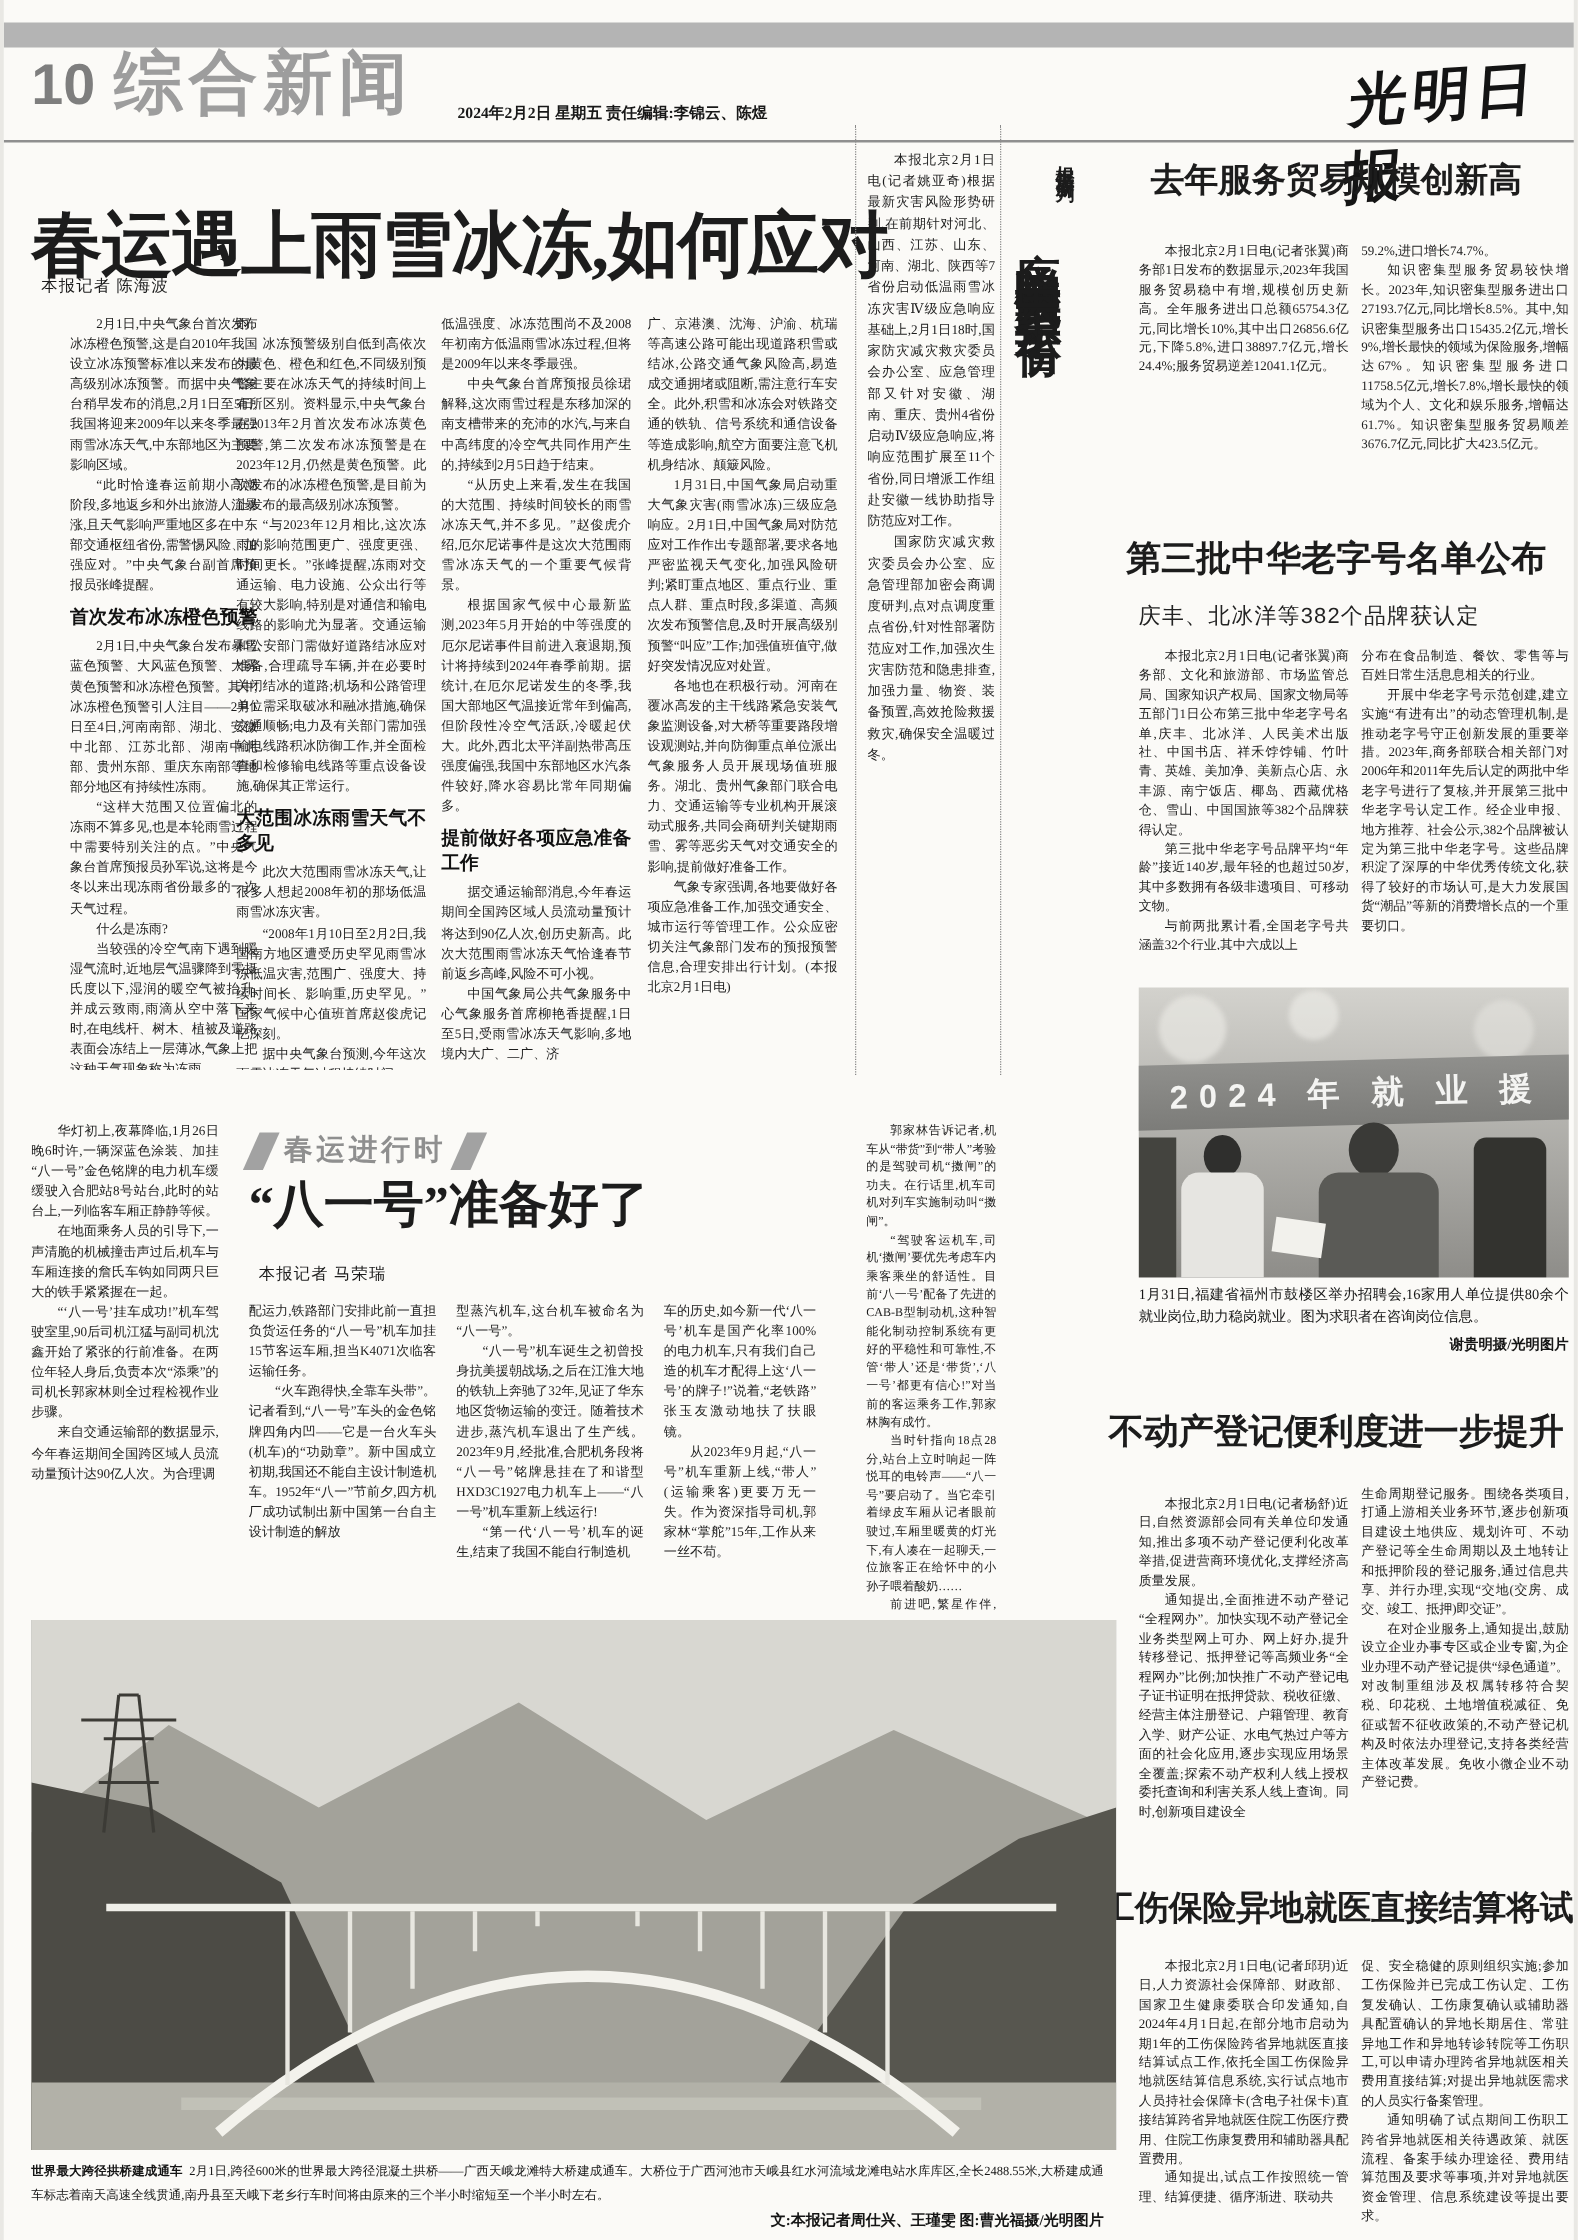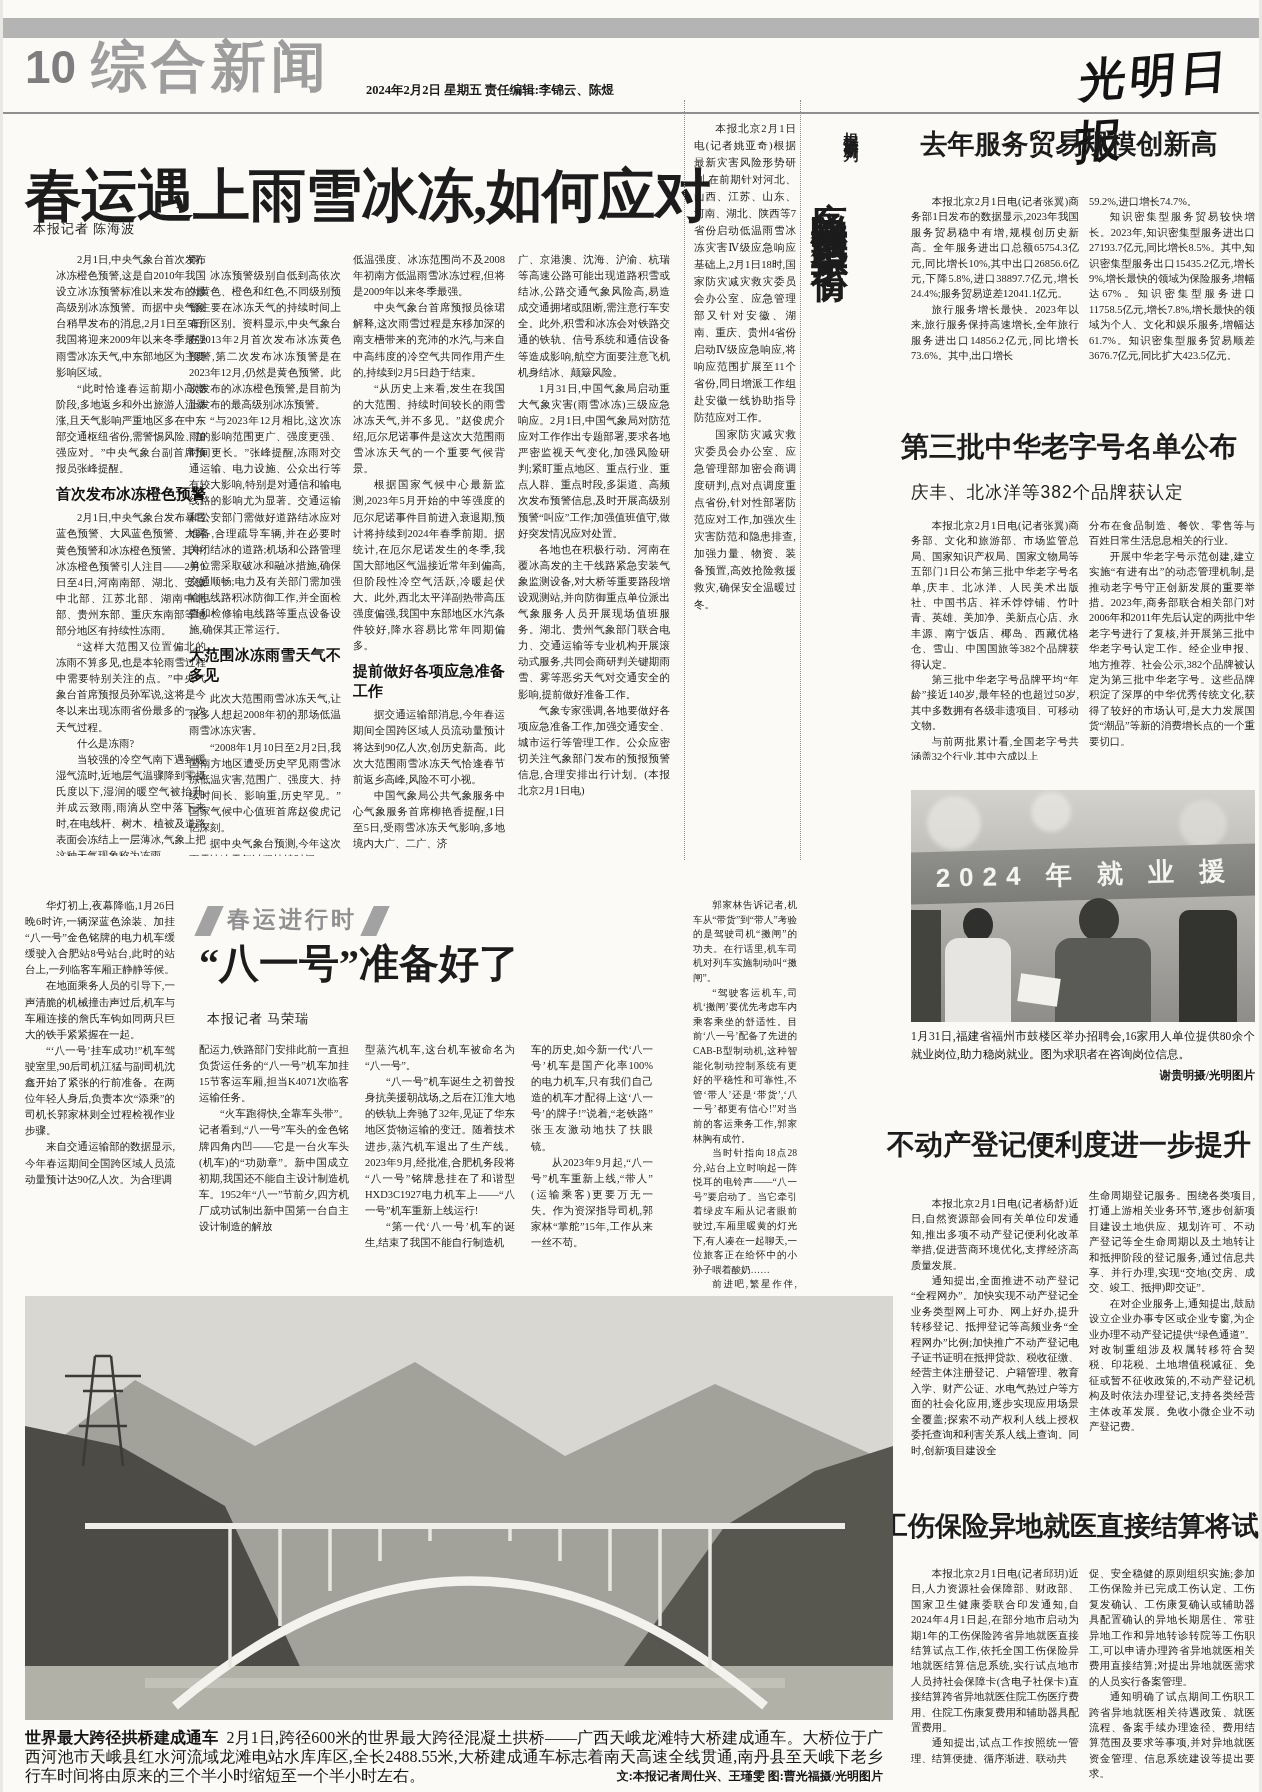--- a/index.html
+++ b/index.html
@@ -99,21 +99,20 @@
       <p>本报北京2月1日电(记者姚亚奇)根据最新灾害风险形势研判,在前期针对河北、山西、江苏、山东、河南、湖北、陕西等7省份启动低温雨雪冰冻灾害Ⅳ级应急响应基础上,2月1日18时,国家防灾减灾救灾委员会办公室、应急管理部又针对安徽、湖南、重庆、贵州4省份启动Ⅳ级应急响应,将响应范围扩展至11个省份,同日增派工作组赴安徽一线协助指导防范应对工作。</p>
       <p>国家防灾减灾救灾委员会办公室、应急管理部加密会商调度研判,点对点调度重点省份,针对性部署防范应对工作,加强次生灾害防范和隐患排查,加强力量、物资、装备预置,高效抢险救援救灾,确保安全温暖过冬。</p>
     </div>
   <div class="abs dotted" style="left:797px;top:100px;height:760px;"></div>
   <div class="abs vert emer-head">应急响应范围扩至十一省份</div>
   <div class="abs vert emer-kicker">根据最新研判</div>
 
   <div class="abs art-head" style="top:126px;font-size:27px;">去年服务贸易规模创新高</div>
   <div class="col rcol" style="left:908px;top:194px;width:168px;height:186px;">
       <p>本报北京2月1日电(记者张翼)商务部1日发布的数据显示,2023年我国服务贸易稳中有增,规模创历史新高。全年服务进出口总额65754.3亿元,同比增长10%,其中出口26856.6亿元,下降5.8%,进口38897.7亿元,增长24.4%;服务贸易逆差12041.1亿元。</p>
-      <p>旅行服务增长最快。2023年以来,旅行服务保持高速增长,全年旅行服务进出口14856.2亿元,同比增长73.6%。其中,出口增长</p>
     </div>
   <div class="col rcol" style="left:1086px;top:194px;width:166px;height:186px;">
       <p class="noind">59.2%,进口增长74.7%。</p>
       <p>知识密集型服务贸易较快增长。2023年,知识密集型服务进出口27193.7亿元,同比增长8.5%。其中,知识密集型服务出口15435.2亿元,增长9%,增长最快的领域为保险服务,增幅达67%。知识密集型服务进口11758.5亿元,增长7.8%,增长最快的领域为个人、文化和娱乐服务,增幅达61.7%。知识密集型服务贸易顺差3676.7亿元,同比扩大423.5亿元。</p>
     </div>
 
   <div class="abs art-head" style="top:428px;font-size:28px;">第三批中华老字号名单公布</div>
   <div class="abs art-sub" style="top:480px;">庆丰、北冰洋等382个品牌获认定</div>
   <div class="col rcol" style="left:908px;top:518px;width:168px;height:242px;">
       <p>本报北京2月1日电(记者张翼)商务部、文化和旅游部、市场监管总局、国家知识产权局、国家文物局等五部门1日公布第三批中华老字号名单,庆丰、北冰洋、人民美术出版社、中国书店、祥禾饽饽铺、竹叶青、英雄、美加净、美新点心店、永丰源、南宁饭店、椰岛、西藏优格仓、雪山、中国国旅等382个品牌获得认定。</p>
@@ -219,18 +218,18 @@
       <g stroke="#3c3b36" stroke-width="2.5" fill="none">
         <line x1="70" y1="60" x2="58" y2="170"></line>
         <line x1="86" y1="60" x2="98" y2="170"></line>
         <line x1="58" y1="95" x2="98" y2="95"></line>
         <line x1="54" y1="130" x2="102" y2="130"></line>
         <line x1="40" y1="80" x2="116" y2="80"></line>
         <line x1="70" y1="60" x2="86" y2="60"></line>
       </g>
     </svg>
   </div>
-  <div class="abs cap" style="left:22px;top:1728px;width:858px;font-size:16px;line-height:19px;">
+  <div class="abs cap" style="left:22px;top:1728px;width:858px;font-size:10px;line-height:19px;">
     <b>世界最大跨径拱桥建成通车</b>&nbsp;&nbsp;<span>2月1日,跨径600米的世界最大跨径混凝土拱桥——广西天峨龙滩特大桥建成通车。大桥位于广西河池市天峨县红水河流域龙滩电站水库库区,全长2488.55米,大桥建成通车标志着南天高速全线贯通,南丹县至天峨下老乡行车时间将由原来的三个半小时缩短至一个半小时左右。</span>
   </div>
   <div class="abs credit" style="left:22px;top:1768px;width:858px;font-size:12px;">文:本报记者周仕兴、王瑾雯   图:曹光福摄/光明图片</div>
 
 </div>
 
 </body></html>

